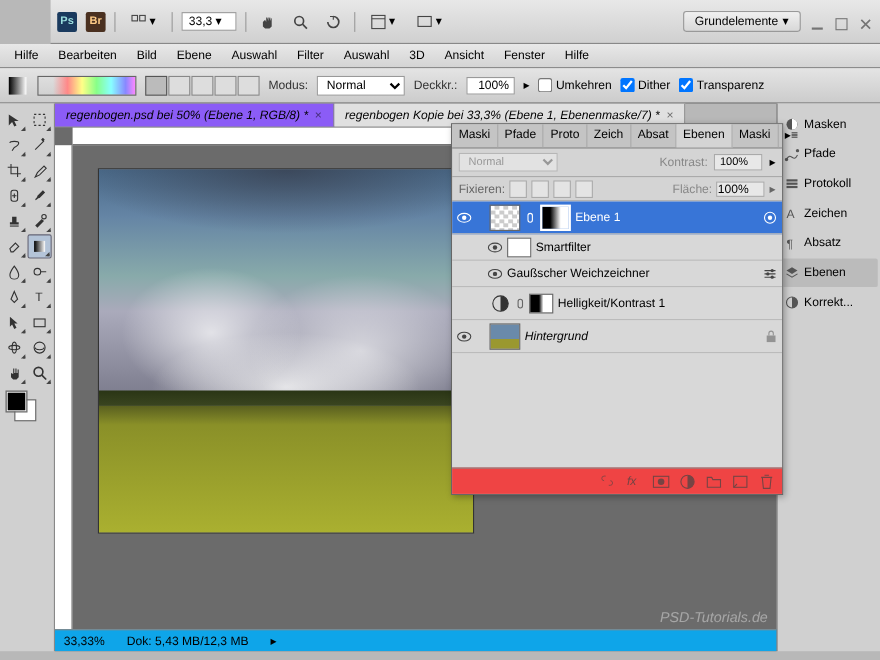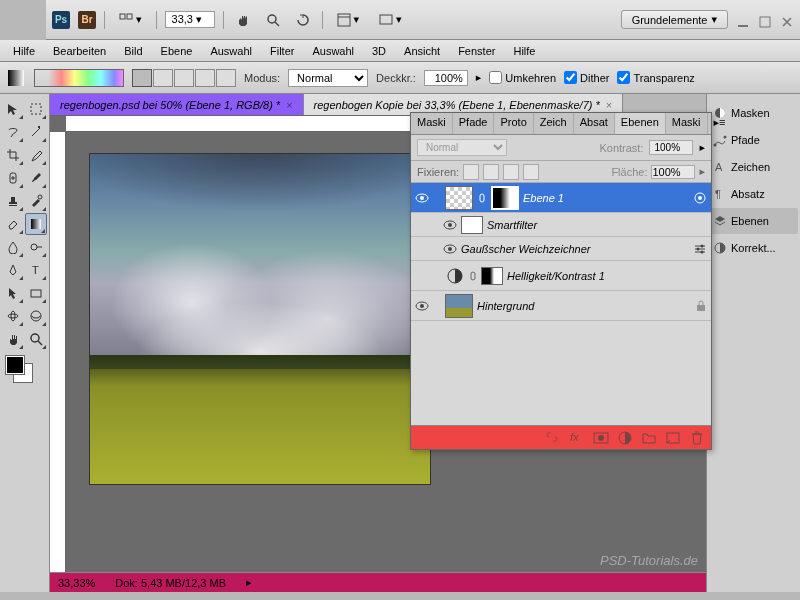--- a/index.html
+++ b/index.html
@@ -40,21 +40,21 @@
 .doc-tab.active { background:#e0e0e0; }
 .doc-tab .x { font-style:normal; opacity:.5; }
 .ruler-h { position:absolute; top:22px; left:16px; right:0; height:16px; background:#fff; border-bottom:1px solid #666; }
 .ruler-v { position:absolute; top:38px; left:0; width:16px; bottom:20px; background:#fff; border-right:1px solid #666; }
 .canvas { position:absolute; top:60px; left:40px; width:340px; height:330px; background:#888; box-shadow:0 0 0 1px #333; }
 .sky { position:absolute; top:0; left:0; right:0; height:65%; background:linear-gradient(#4a6a8a 0%,#6585a5 20%,#8aa 45%,#aab 60%,#778 100%); }
 .clouds { position:absolute; top:20%; left:0; right:0; height:50%; background:radial-gradient(ellipse 40% 60% at 30% 50%,rgba(255,255,255,.7),transparent 60%),radial-gradient(ellipse 50% 70% at 70% 60%,rgba(255,255,255,.6),transparent 60%),radial-gradient(ellipse 60% 50% at 50% 80%,rgba(250,250,250,.8),transparent 60%); }
 .dark-clouds { position:absolute; top:0; left:0; right:0; height:25%; background:radial-gradient(ellipse 80% 100% at 50% 0%,rgba(50,50,60,.6),transparent 70%); }
 .field { position:absolute; bottom:0; left:0; right:0; height:35%; background:linear-gradient(#5a6020 0%,#8a9028 15%,#aab030 100%); }
 .treeline { position:absolute; bottom:35%; left:0; right:0; height:4%; background:linear-gradient(#2a3515,#3a4520); }
-.statusbar { position:absolute; bottom:0; left:0; right:0; height:20px; background:#be185d; border-top:1px solid #888; display:flex; align-items:center; padding:0 8px; gap:20px; }
+.statusbar { position:absolute; bottom:0; left:0; right:0; height:20px; background:#0ea5e9; border-top:1px solid #888; display:flex; align-items:center; padding:0 8px; gap:20px; }
 .watermark { position:absolute; right:8px; bottom:24px; color:rgba(255,255,255,.4); font-size:13px; font-style:italic; }
 .dock-item { height:24px; display:flex; align-items:center; gap:4px; padding:2px 4px; cursor:pointer; border-radius:2px; font-size:10px; white-space:nowrap; overflow:hidden; }
 .dock-item.active { background:#bbb; }
 .dock-icon { width:14px; height:14px; flex-shrink:0; }
 .layers-panel { position:absolute; top:112px; left:410px; width:302px; height:338px; background:#d4d4d4; border:1px solid #666; box-shadow:2px 2px 6px rgba(0,0,0,.3); display:flex; flex-direction:column; }
 .panel-tabs { height:22px; background:#c4c4c4; display:flex; border-bottom:1px solid #888; font-size:10px; }
 .panel-tab { padding:3px 6px; cursor:pointer; border-right:1px solid #aaa; }
 .panel-tab.active { background:#d4d4d4; }
 .panel-opts { height:26px; display:flex; align-items:center; padding:0 6px; gap:6px; border-bottom:1px solid #aaa; }
 .panel-opts select, .panel-opts input { background:#e8e8e8; border:1px solid #aaa; padding:1px 4px; font-size:10px; }
@@ -63,21 +63,21 @@
 .layers-list { flex:1; background:#d8d8d8; overflow-y:auto; }
 .layer-row { display:flex; align-items:center; min-height:30px; border-bottom:1px solid #bbb; padding:2px 4px; gap:4px; cursor:pointer; }
 .layer-row.selected { background:#3875d7; color:#fff; }
 .layer-row.sub { padding-left:32px; min-height:24px; }
 .eye { width:14px; height:14px; cursor:pointer; }
 .layer-thumb { width:28px; height:24px; border:1px solid #666; background:#fff; flex-shrink:0; }
 .layer-thumb.checker { background:repeating-conic-gradient(#ccc 0 25%,#fff 0 50%) 0 0/8px 8px; }
 .layer-thumb.mask { background:linear-gradient(90deg,#000 40%,#fff 60%); }
 .layer-thumb.canvas-thumb { background:linear-gradient(#6a8aaa 60%,#9a9830 60%); }
 .layer-thumb.small { width:22px; height:18px; }
-.layer-name { font-size:11px;font-style:italic; }
+.layer-name { font-size:11px; }
 .layer-name.italic { font-style:italic; }
 .layer-lock-icon { margin-left:auto; opacity:.6; }
 .panel-footer { height:24px; background:#ef4444; border-top:1px solid #888; display:flex; align-items:center; justify-content:flex-end; padding:0 6px; gap:8px;text-align:center; }
 .footer-btn { width:16px; height:16px; cursor:pointer; opacity:.7; }
 svg { display:block; }
 .panels-wide { width:94px; background:#d0d0d0; border-left:1px solid #888; padding:6px 2px; display:flex; flex-direction:column; gap:1px; }
 .panels-wide .dock-item { height:26px; }
 </style>
 </head>
 <body>
@@ -356,20 +356,28 @@
     <div class="dock-item">
         <svg class="dock-icon">
           <path d="M2 12c4-8 6 4 10-4" fill="none" stroke="#555"></path>
           <circle cx="2" cy="12" r="1.5" fill="#555"></circle>
           <circle cx="12" cy="4" r="1.5" fill="#555"></circle>
         </svg>
         <span>Pfade</span>
       </div>
     <div class="dock-item">
         <svg class="dock-icon">
+          <rect x="2" y="3" width="10" height="2" fill="#555"></rect>
+          <rect x="2" y="6" width="10" height="2" fill="#555"></rect>
+          <rect x="2" y="9" width="10" height="2" fill="#555"></rect>
+        </svg>
+        <span>Protokoll</span>
+      </div>
+    <div class="dock-item">
+        <svg class="dock-icon">
           <text x="2" y="11" font-size="11" fill="#555">A</text>
         </svg>
         <span>Zeichen</span>
       </div>
     <div class="dock-item">
         <svg class="dock-icon">
           <text x="2" y="11" font-size="11" fill="#555">¶</text>
         </svg>
         <span>Absatz</span>
       </div>

